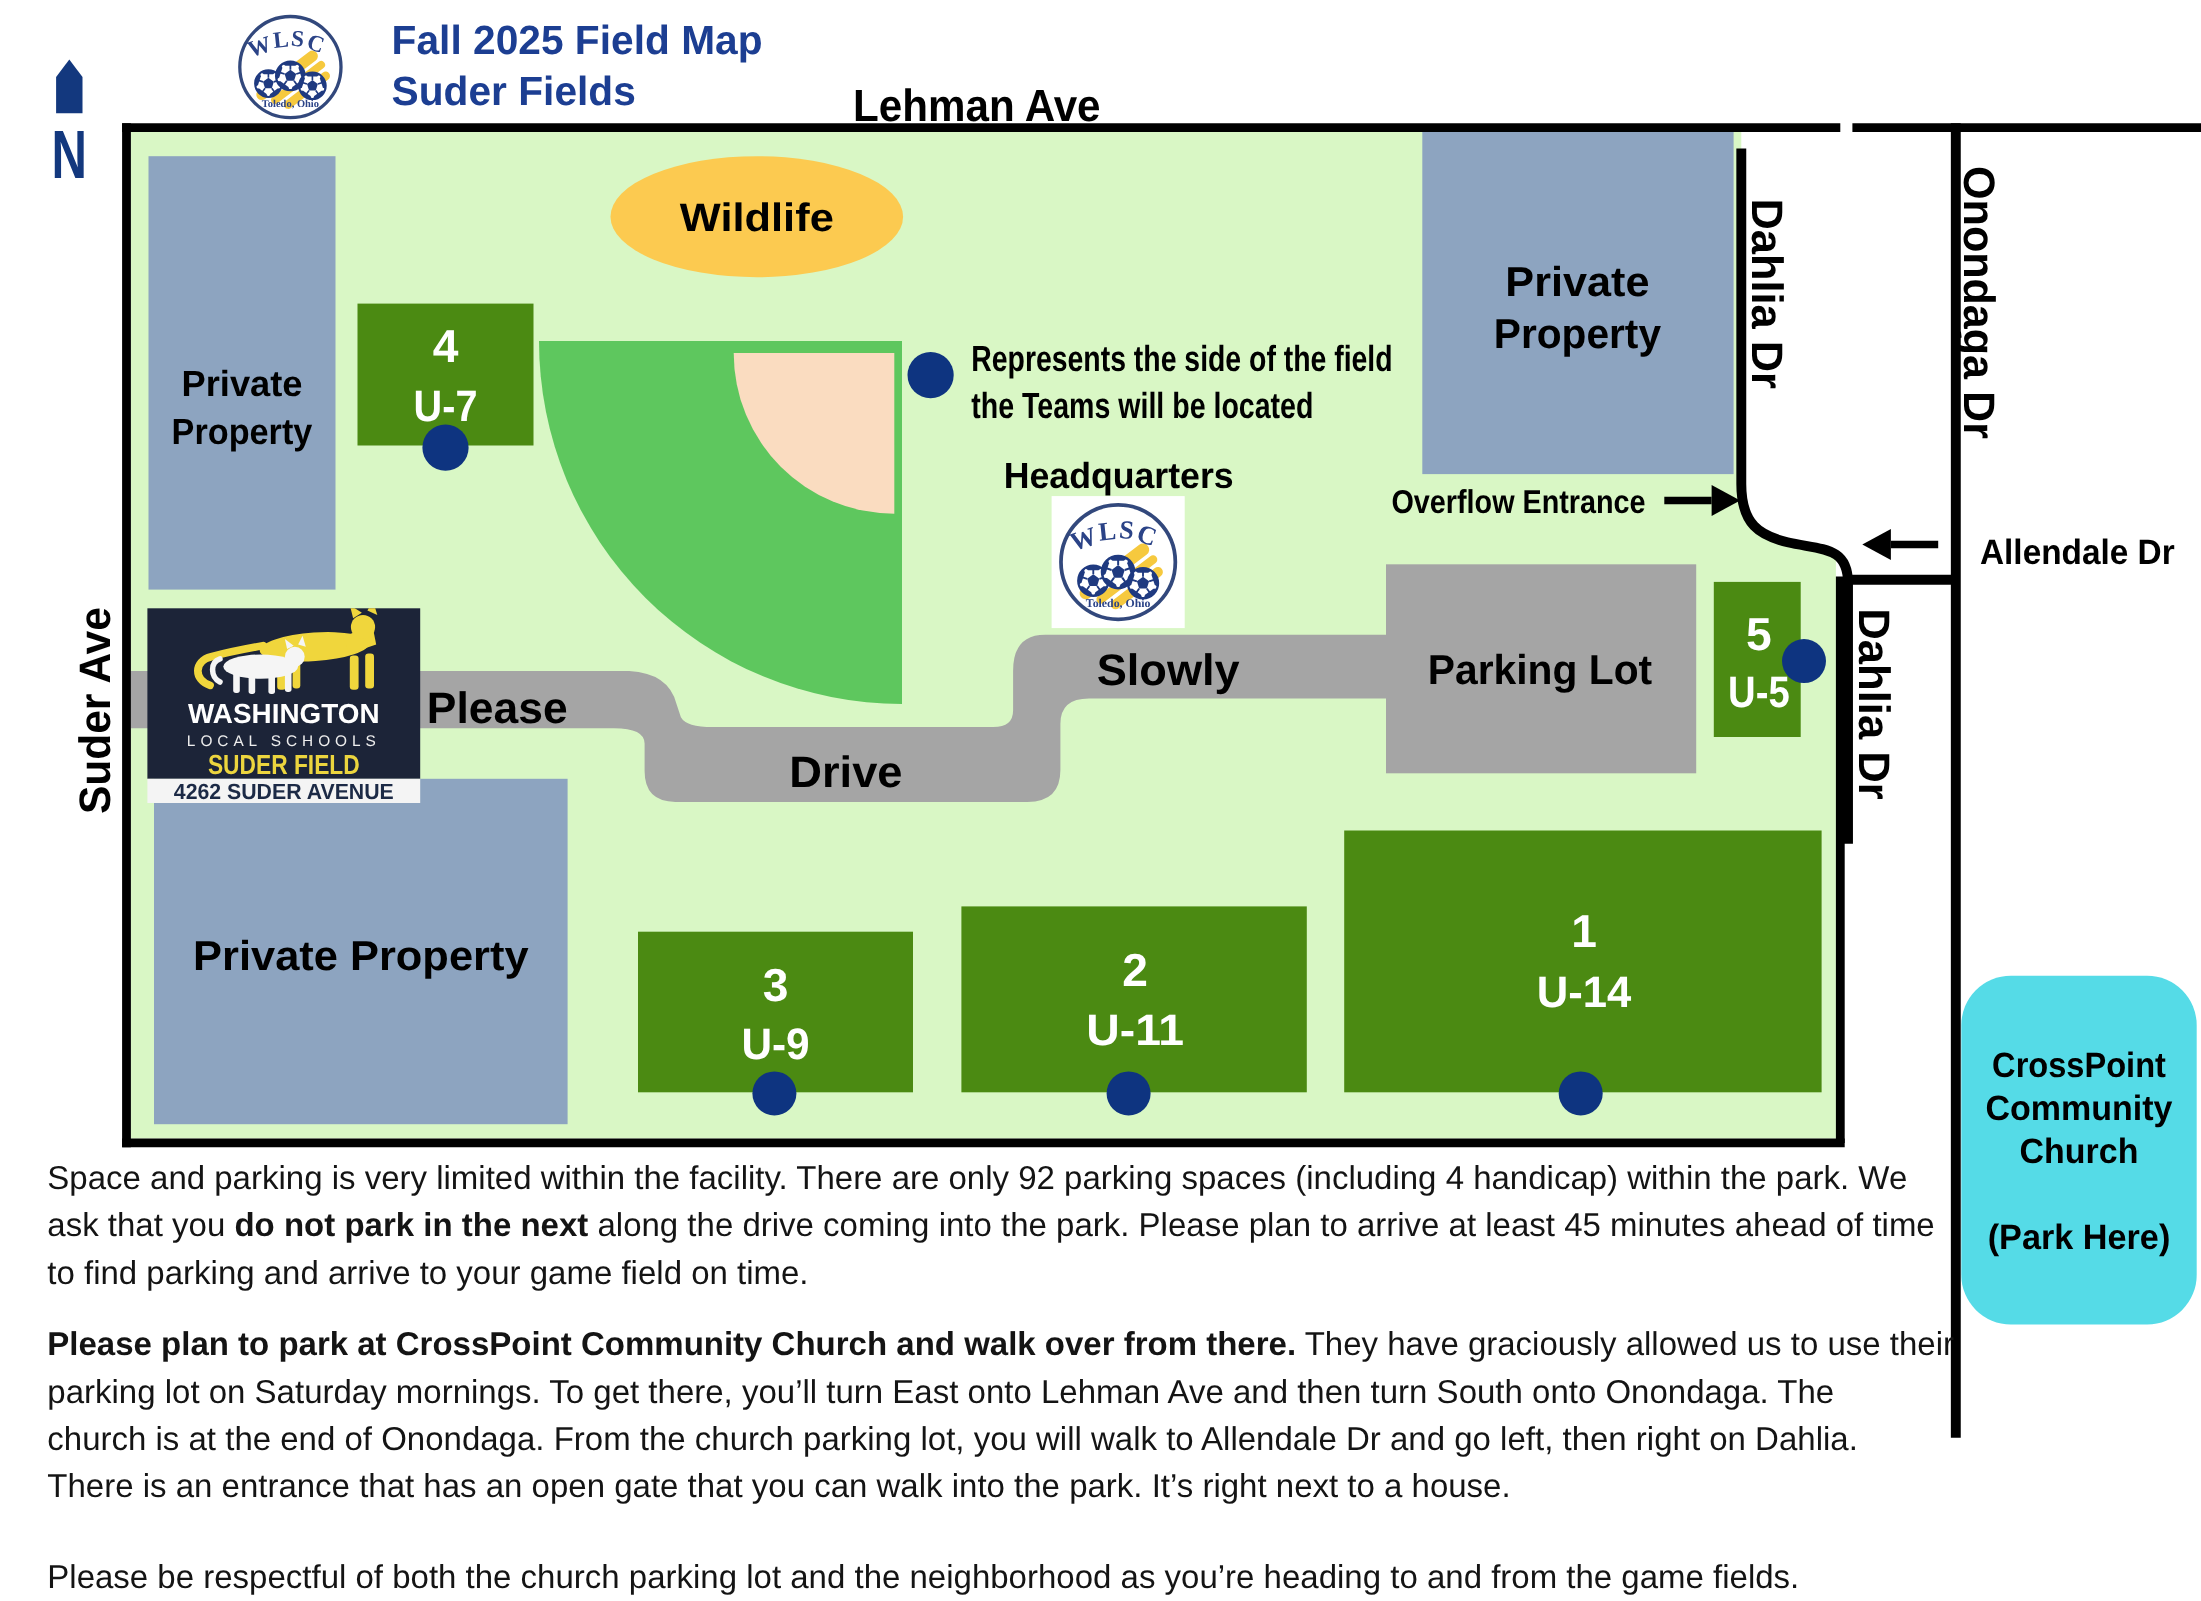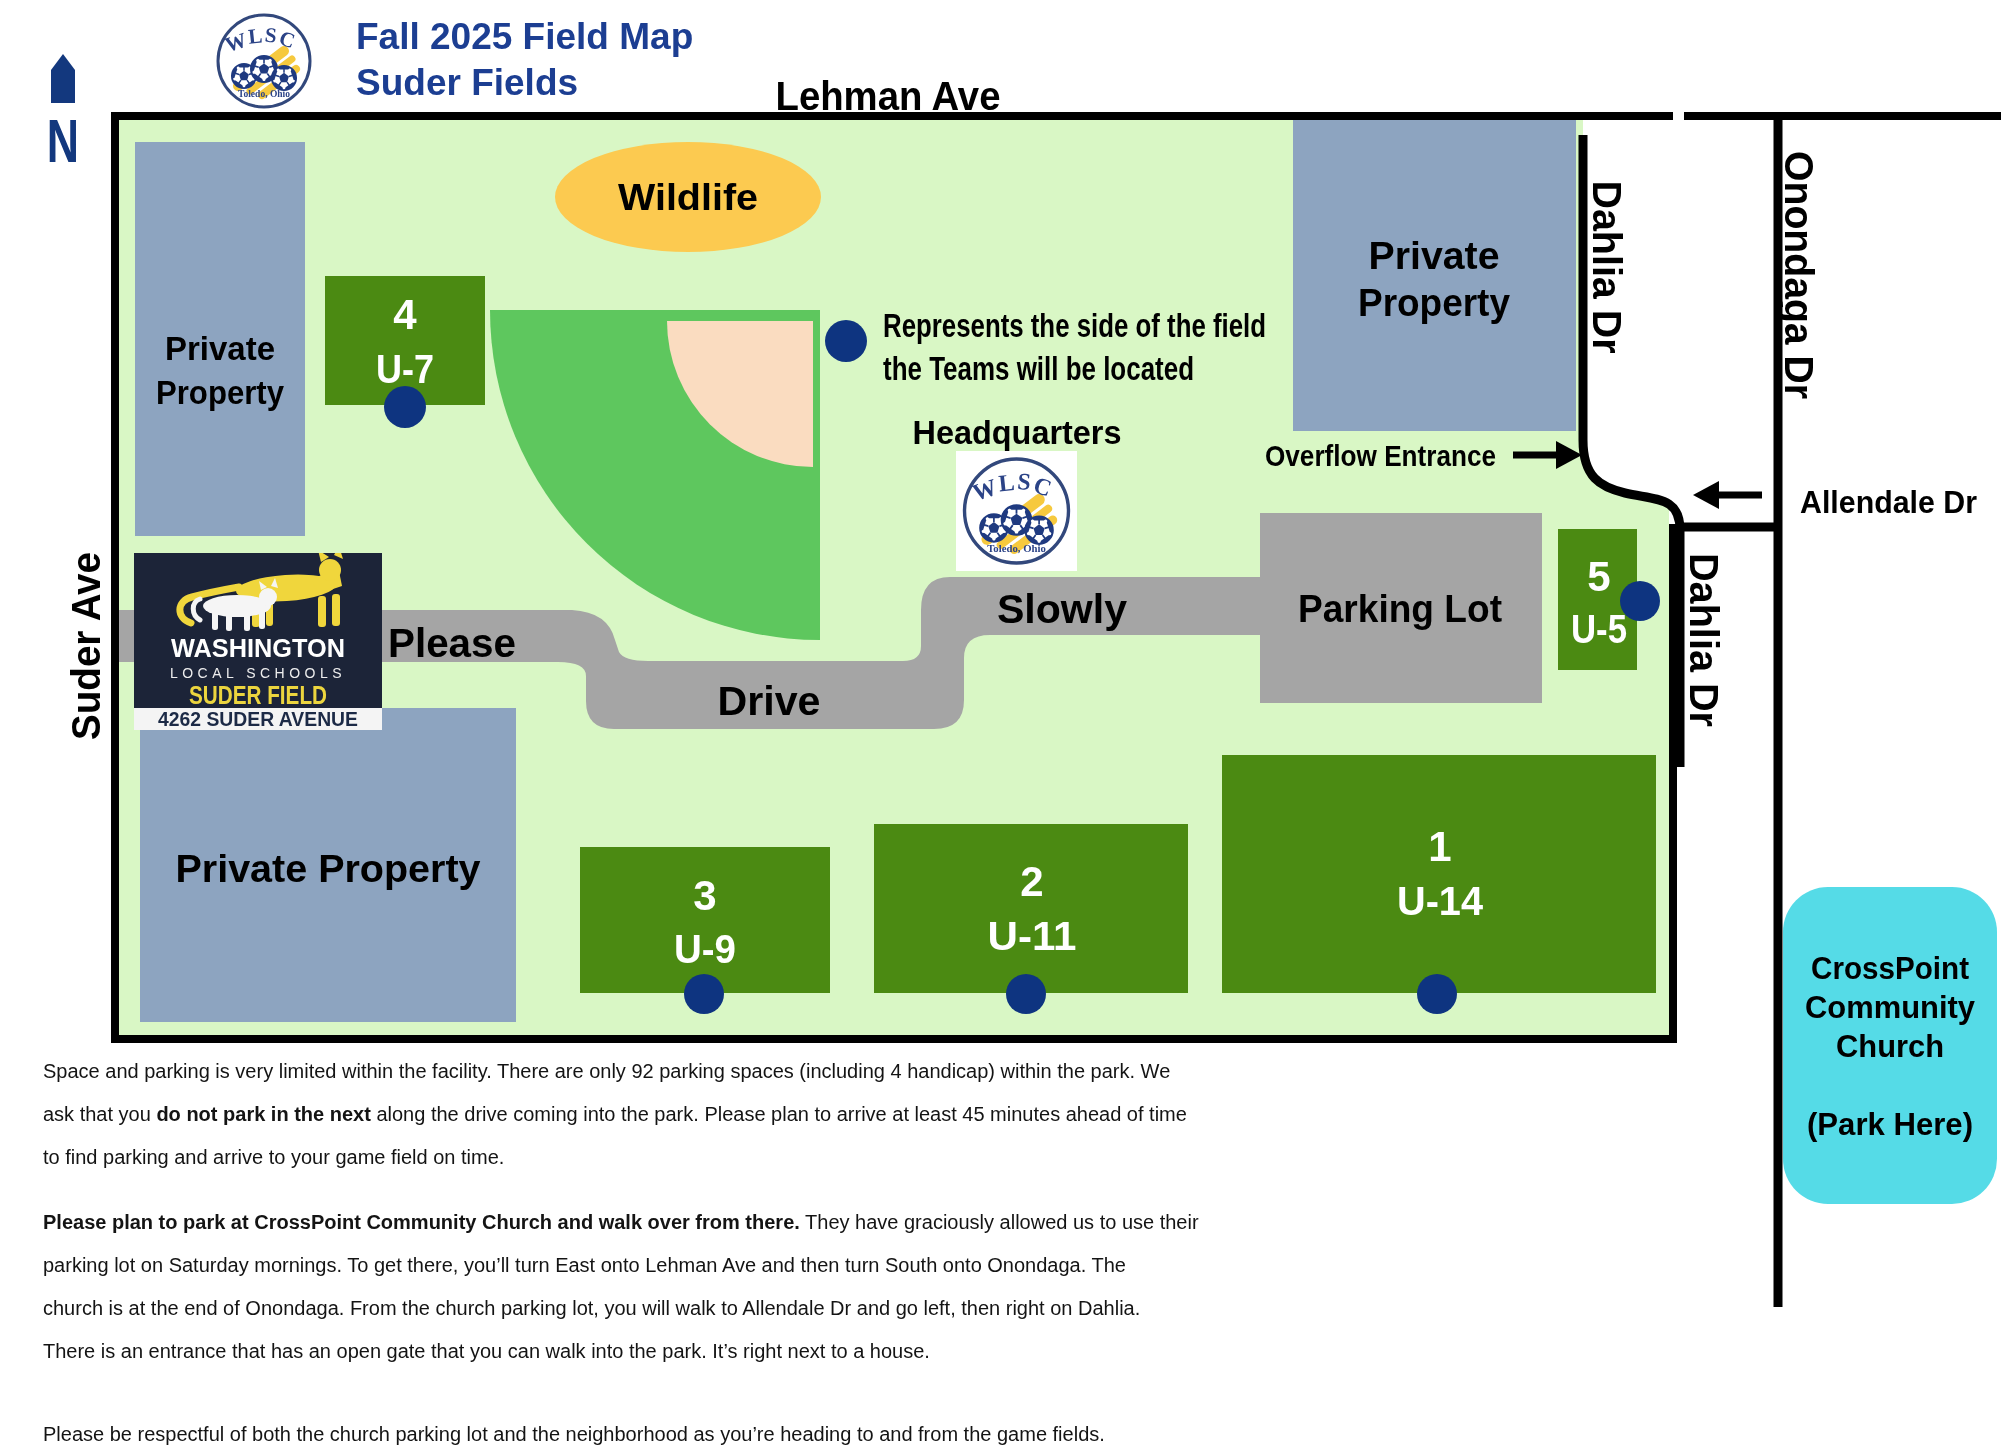--- a/index.html
+++ b/index.html
@@ -1,19 +1,19 @@
 <!DOCTYPE html>
 <html><head>
 <meta charset="utf-8">
 <style>
 html,body{margin:0;padding:0;background:#fff}
 body{width:2001px;height:1455px;font-family:"Liberation Sans",sans-serif}
 #wrap{position:absolute;left:0;top:0;width:2001px;height:1455px;overflow:hidden;background:#fff}
 svg{position:absolute;left:0;top:0}
-.para{position:absolute;left:43px;font-size:20px;line-height:43px;color:#141414}
+.para{position:absolute;left:43px;font-size:30px;line-height:43px;color:#141414}
 </style>
 </head>
 <body>
 <div id="wrap">
 <svg width="2001" height="1455" viewBox="0 0 2001 1455">
 
 <rect x="119" y="120" width="1550" height="915" fill="#d9f7c5"></rect>
 
 <path d="M1587,118 L1690,118 L1690,530 L1680,530 C1680,496 1655,500 1625,493 C1600,487 1583,477 1583,440 L1583,118 Z" fill="#ffffff"></path>
 

